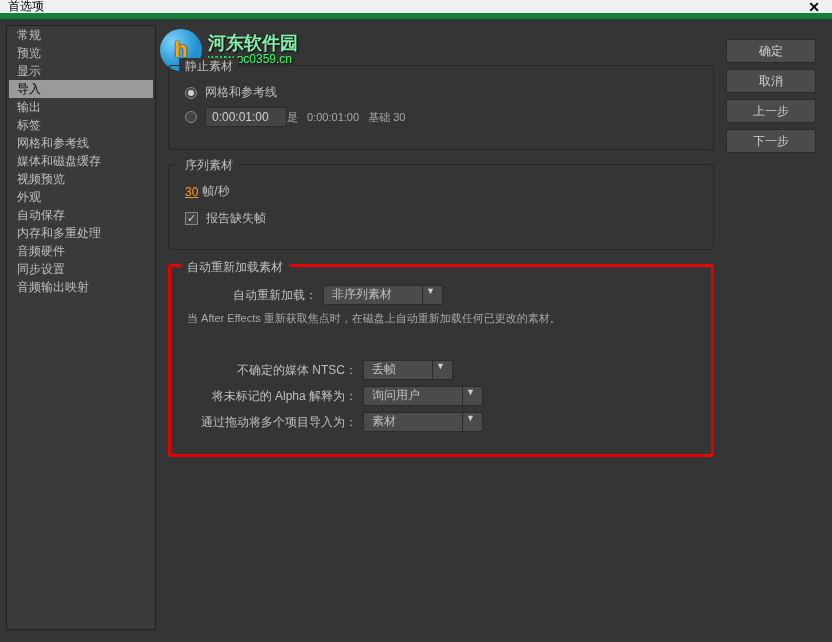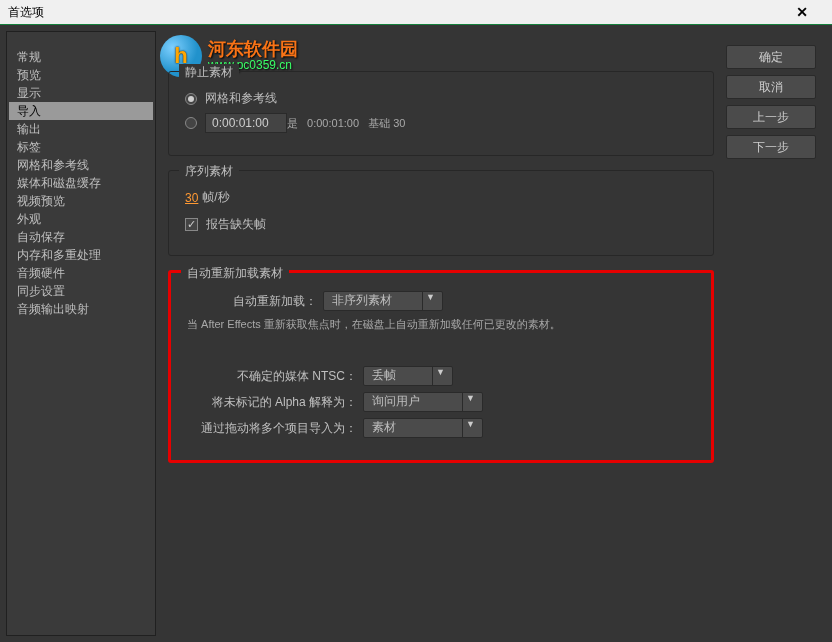--- a/index.html
+++ b/index.html
@@ -5,27 +5,27 @@
     * { box-sizing: border-box; margin: 0; padding: 0; }
     body {
       width: 832px; height: 642px;
       background: #353535;
       font-family: "Microsoft YaHei", Arial, sans-serif;
       font-size: 12px;
       color: #bfbfbf;
       overflow: hidden;
     }
     .titlebar {
-      height: 25px;
+      height: 19px;
       background: #f0f0f0;
-      border-bottom: 1px solid #15803d;
+      border-bottom: 6px solid #15803d;
       display: flex;
       align-items: center;
       justify-content: space-between;
-      padding: 0 16px 0 8px;
+      padding: 0 4px 0 8px;
       color: #000;
     }
     .titlebar .title { font-size: 12px; }
     .close-btn {
       font-family: Arial;
       font-size: 14px;
       font-weight: bold;
       padding: 2px 8px;
       cursor: pointer;
       color: #000;
@@ -33,21 +33,21 @@
     .main-area {
       display: flex;
       height: calc(642px - 25px);
       padding: 6px;
       background: #353535;
     }
     .sidebar {
       width: 150px;
       background: #3a3a3a;
       border: 1px solid #202020;
-      padding: 16px 2px;
+      padding: 0 2px;
       flex-shrink: 0;
     }
     .sidebar-item {
       padding: 1px 8px;
       cursor: pointer;
       white-space: nowrap;
       color: #bfbfbf;
       font-size: 12px;
       line-height: 16px;
     }
@@ -177,21 +177,21 @@
     }
     .wm-circle {
       width: 42px; height: 42px;
       border-radius: 50%;
       background: radial-gradient(circle at 30% 30%, #7ed0ff, #2192cc 60%);
       display: flex; align-items:center; justify-content:center;
       color: #ffa600; font-weight: bold; font-size: 22px;
       text-shadow: 0 0 2px #000;
     }
     .wm-text { display:flex; flex-direction:column; line-height: 1.1;}
-    .wm-text .t1 { color: #f97316; font-size: 18px; font-weight: bold; text-shadow:1px 1px 2px #000;}
+    .wm-text .t1 { color: #86efac; font-size: 18px; font-weight: bold; text-shadow:1px 1px 2px #000;}
     .wm-text .t2 { color: #39ff66; font-size: 12px; text-shadow:1px 1px 2px #000;}
   </style>
 </head>
 <body>
 
 <div class="titlebar">
   <span class="title">首选项</span>
   <span class="close-btn">✕</span>
 </div>
 

